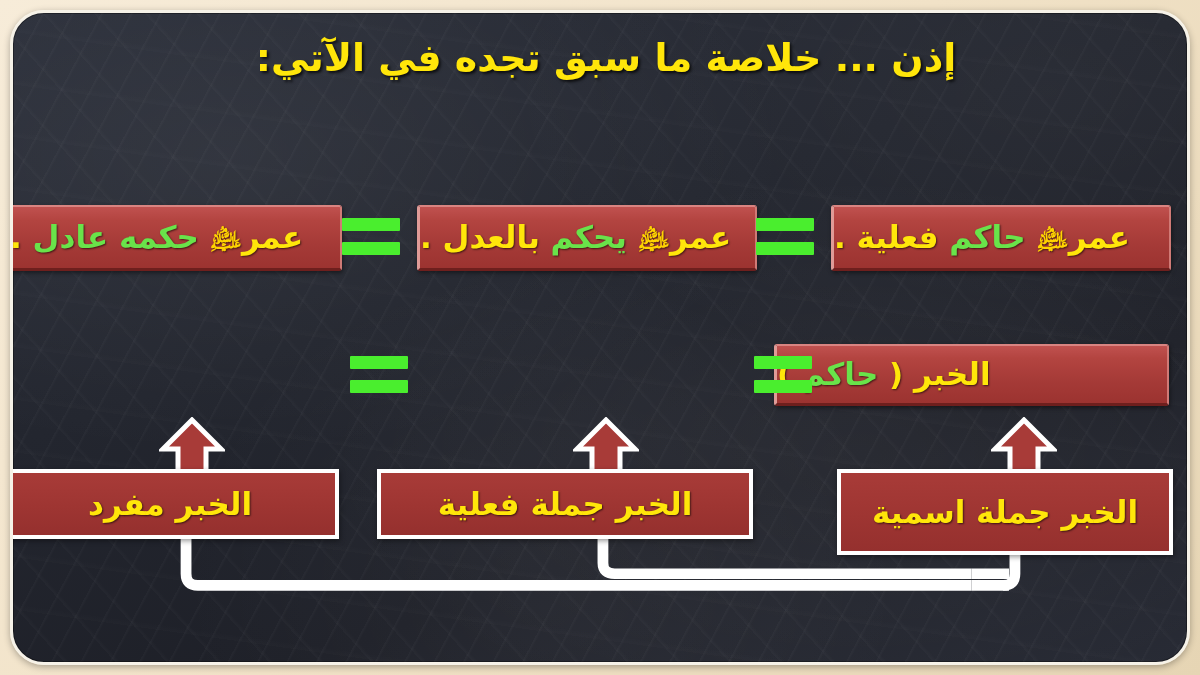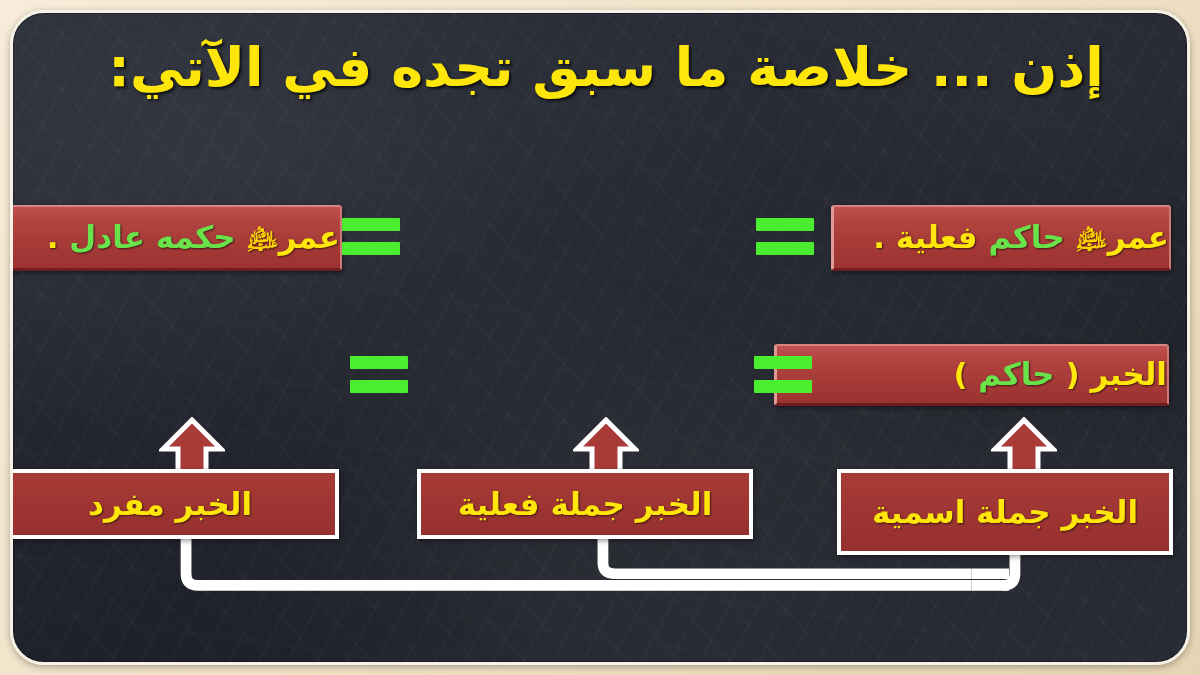--- a/index.html
+++ b/index.html
@@ -54,21 +54,21 @@
   }
 
   
   .title {
     position: absolute;
     top: 24px;
     left: 0;
     right: 0;
     text-align: center;
     color: #ffe60a;
-    font-size: 54px;
+    font-size: 38px;
     font-weight: bold;
     line-height: 1.15;
     letter-spacing: 0px;
     text-shadow: 2px 2px 3px rgba(0,0,0,0.75);
     font-family: "DejaVu Sans", "Liberation Sans", sans-serif;
     direction: rtl;
     z-index: 5;
     margin-left: 12px;
   }
 
@@ -77,21 +77,21 @@
     position: absolute;
     box-sizing: border-box;
     background: linear-gradient(to bottom, #c0514f 0%, #b34440 22%, #a53a37 62%, #9c3330 100%);
     border-top: 2px solid #d98481;
     border-right: 2px solid #d07a76;
     border-bottom: 3px solid #6e1f1d;
     border-left: 3px solid #e09b97;
     border-radius: 3px;
     display: flex;
     align-items: center;
-    justify-content: flex-start;
+    justify-content: flex-end;
     text-align: center;
     direction: rtl;
     box-shadow: 1px 2px 4px rgba(0,0,0,0.45);
     z-index: 4;
   }
   .redbox .txt {
     font-size: 31px;
     font-weight: bold;
     color: #ffe60a;
     text-shadow: 1px 1px 2px rgba(0,0,0,0.6);
@@ -174,20 +174,25 @@
       <div class="txt">
         <span class="y">عمر</span><span class="hon">﵇</span><span class="g"> حاكم </span><span class="y">فعلية .</span>
       </div>
     </div>
 
     <div class="equals" style="right:373px; top:202px;">
       <span class="b1"></span>
         <span class="b2"></span>
     </div>
 
+    <div class="redbox" style="right:430px; top:192px; width:340px; height:66px;">
+      <div class="txt">
+        <span class="y">عمر</span><span class="hon">﵇</span><span class="g"> يحكم </span><span class="y">بالعدل .</span>
+      </div>
+    </div>
 
     <div class="equals" style="right:787px; top:202px;">
       <span class="b1"></span>
         <span class="b2"></span>
     </div>
 
     <div class="redbox" style="right:845px; top:192px; width:335px; height:66px;">
       <div class="txt">
         <span class="y">عمر</span><span class="hon">﵇</span><span class="g"> حكمه عادل</span><span class="y"> .</span>
       </div>
@@ -224,21 +229,21 @@
     <div class="uparrow" style="right:962px; top:404px;">
       <svg viewBox="0 0 66 64" xmlns="http://www.w3.org/2000/svg">
         <path d="M33 3 L62 32 L47 32 L47 61 L19 61 L19 32 L4 32 Z" fill="#a83b38" stroke="#ffffff" stroke-width="5" stroke-linejoin="miter"></path>
       </svg>
     </div>
 
     <div class="whitebox" style="right:848px; top:456px; width:338px; height:70px;">
       <div class="txt">الخبر مفرد</div>
     </div>
 
-    <div class="whitebox" style="right:434px; top:456px; width:336px; height:70px;">
+    <div class="whitebox" style="right:434px; top:456px; width:376px; height:70px;">
       <div class="txt">الخبر جملة فعلية</div>
     </div>
 
     <div class="whitebox" style="right:14px; top:456px; width:336px; height:86px;">
       <div class="txt">الخبر جملة اسمية</div>
     </div>
 
     <svg class="connectors" viewBox="0 0 1194 669" preserveAspectRatio="none" xmlns="http://www.w3.org/2000/svg">
 
       <path d="M176 519 L176 578 Q176 590 188 590 L975 590" fill="none" stroke="#ffffff" stroke-width="11" stroke-linecap="butt"></path>

